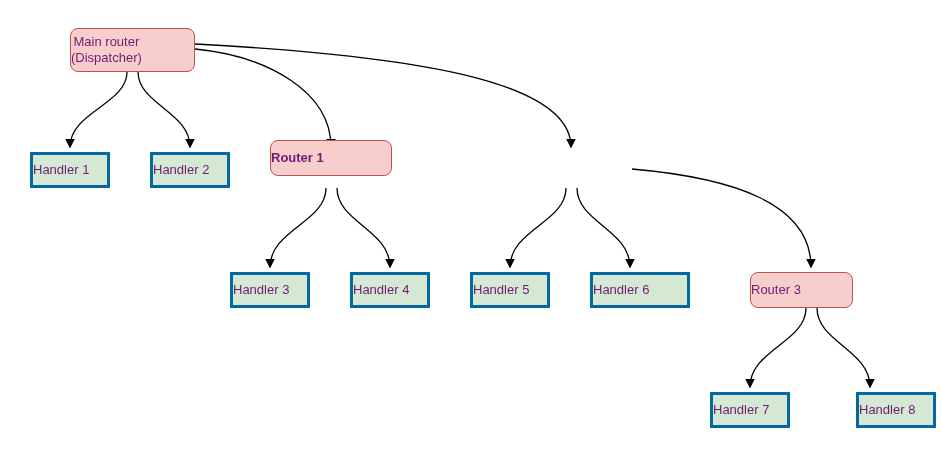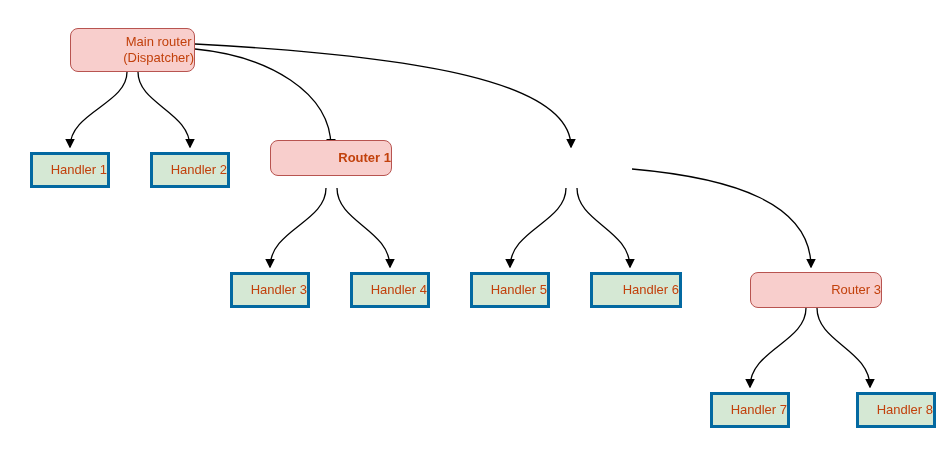--- a/index.html
+++ b/index.html
@@ -17,24 +17,24 @@
   }
   .edges {
     position: absolute;
     left: 0;
     top: 0;
   }
   .node {
     position: absolute;
     display: flex;
     align-items: center;
-    justify-content: flex-end;
+    justify-content: flex-start;
     box-sizing: border-box;
     font-size: 13px;
-    color: #c2410c;
+    color: #701a75;
     text-align: center;
   }
   .node.router {
     background: #f8cecc;
     border: 1px solid #b85450;
     border-radius: 8px;
   }
   .node.handler {
     background: #d5e8d4;
     border: 3px solid #0369a1;
@@ -93,25 +93,25 @@
   </div>
 
   <div class="node handler" style="left:350px; top:272px; width:80px; height:36px;">
     <span class="node-label">Handler 4</span>
   </div>
 
   <div class="node handler" style="left:470px; top:272px; width:80px; height:36px;">
     <span class="node-label">Handler 5</span>
   </div>
 
-  <div class="node handler" style="left:590px; top:272px; width:92px; height:36px;">
+  <div class="node handler" style="left:590px; top:272px; width:100px; height:36px;">
     <span class="node-label">Handler 6</span>
   </div>
 
-  <div class="node router" style="left:750px; top:272px; width:132px; height:36px;">
+  <div class="node router" style="left:750px; top:272px; width:103px; height:36px;">
     <span class="node-label">Router 3</span>
   </div>
 
   <div class="node handler" style="left:710px; top:392px; width:80px; height:36px;">
     <span class="node-label">Handler 7</span>
   </div>
 
   <div class="node handler" style="left:856px; top:392px; width:80px; height:36px;">
     <span class="node-label">Handler 8</span>
   </div>

